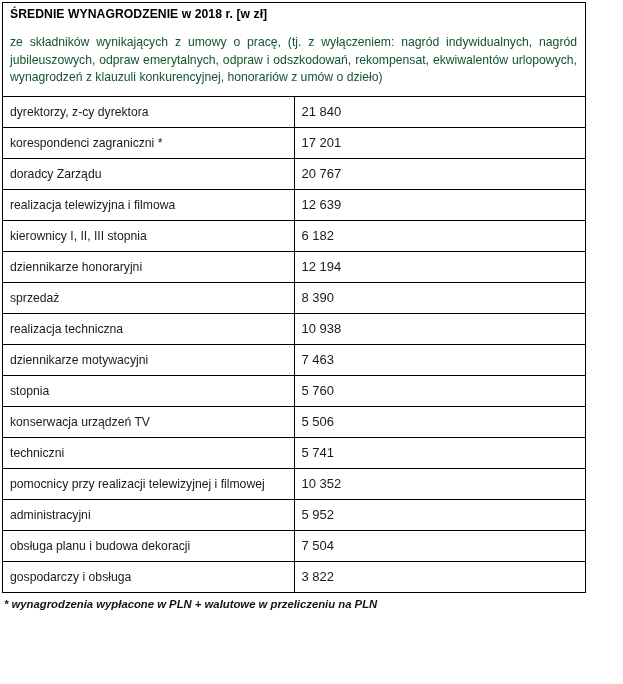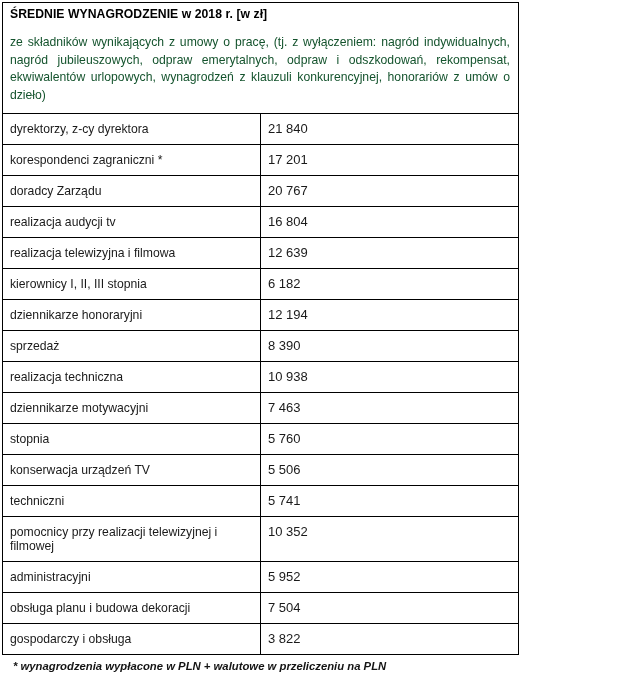--- a/index.html
+++ b/index.html
@@ -19,21 +19,21 @@
 
   .page {
     position: relative;
     width: 623px;
     height: 684px;
     box-sizing: border-box;
     padding: 2px 13px 0 2px;
   }
 
   table.salary-table {
-    width: 517px;
+    width: 584px;
     border-collapse: collapse;
     table-layout: fixed;
   }
 
   table.salary-table td {
     border: 1px solid #000000;
     vertical-align: top;
     padding: 0;
   }
 
@@ -72,21 +72,21 @@
   }
   .value-cell {
     font-size: 13px;
     line-height: 14px;
     padding: 8px 0 8px 7px !important;
     height: 30px;
     box-sizing: border-box;
   }
 
   .footnote {
-    margin: 4px 0 0 11px;
+    margin: 4px 0 0 2px;
     font-size: 11.3px;
     font-style: italic;
     font-weight: bold;
     line-height: 14px;
     color: #141414;
     white-space: nowrap;
   }
 </style>
 </head>
 <body>
@@ -107,24 +107,20 @@
         <td class="label-cell">dyrektorzy, z-cy dyrektora</td>
         <td class="value-cell">21 840</td>
       </tr>
       <tr>
         <td class="label-cell">korespondenci zagraniczni *</td>
         <td class="value-cell">17 201</td>
       </tr>
       <tr>
         <td class="label-cell">doradcy Zarządu</td>
         <td class="value-cell">20 767</td>
-      </tr>
-      <tr>
-        <td class="label-cell">realizacja audycji tv</td>
-        <td class="value-cell">16 804</td>
       </tr>
       <tr>
         <td class="label-cell">realizacja telewizyjna i filmowa</td>
         <td class="value-cell">12 639</td>
       </tr>
       <tr>
         <td class="label-cell">kierownicy I, II, III stopnia</td>
         <td class="value-cell">6 182</td>
       </tr>
       <tr>

